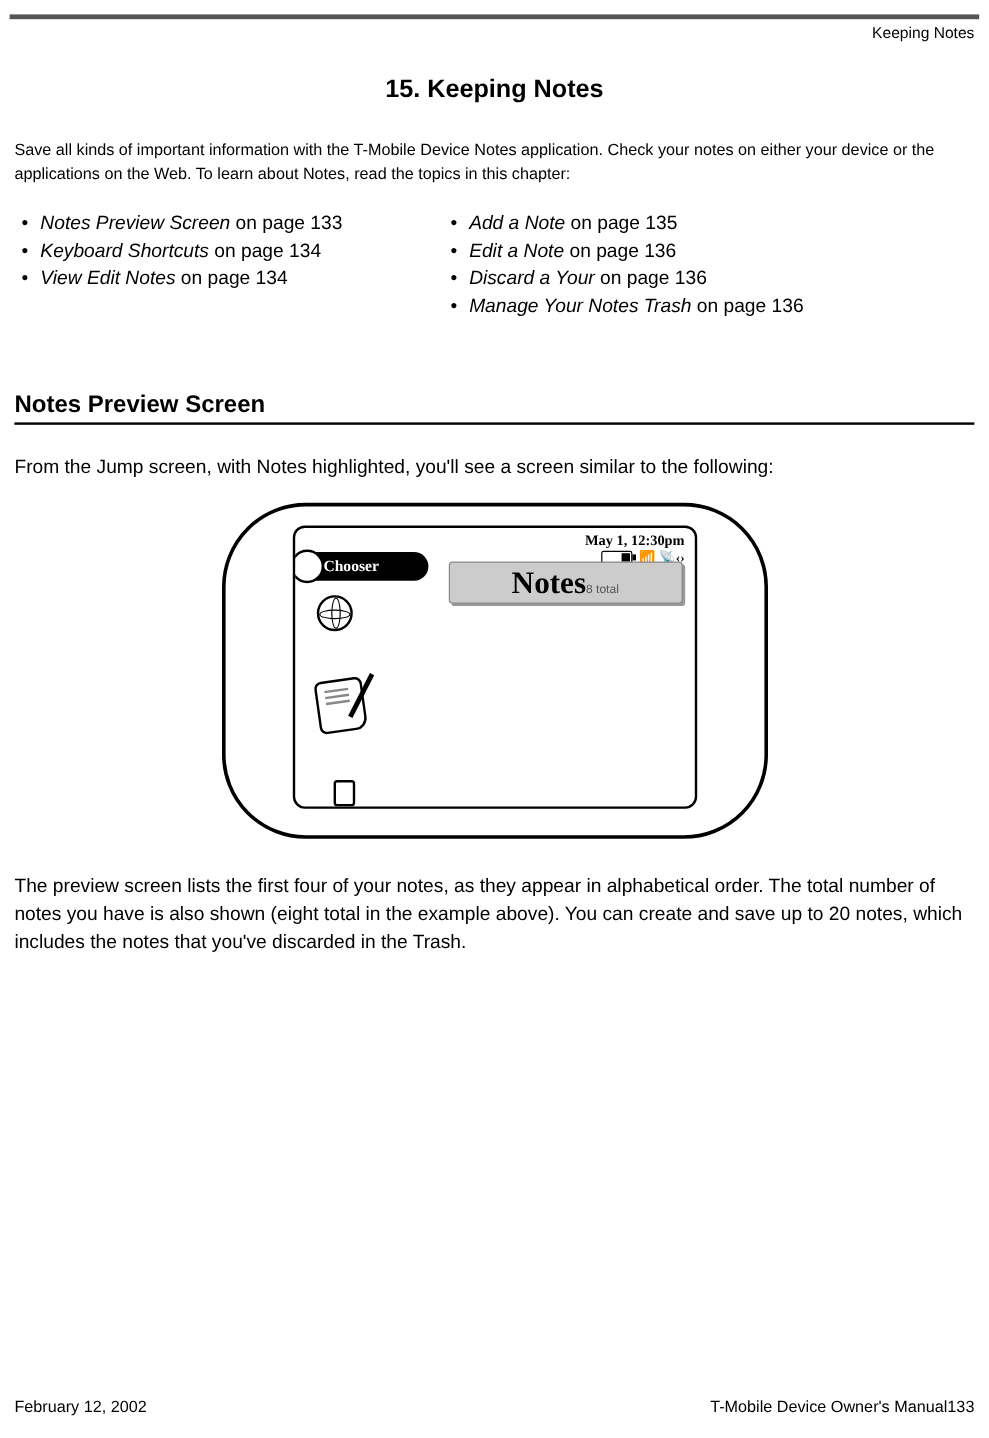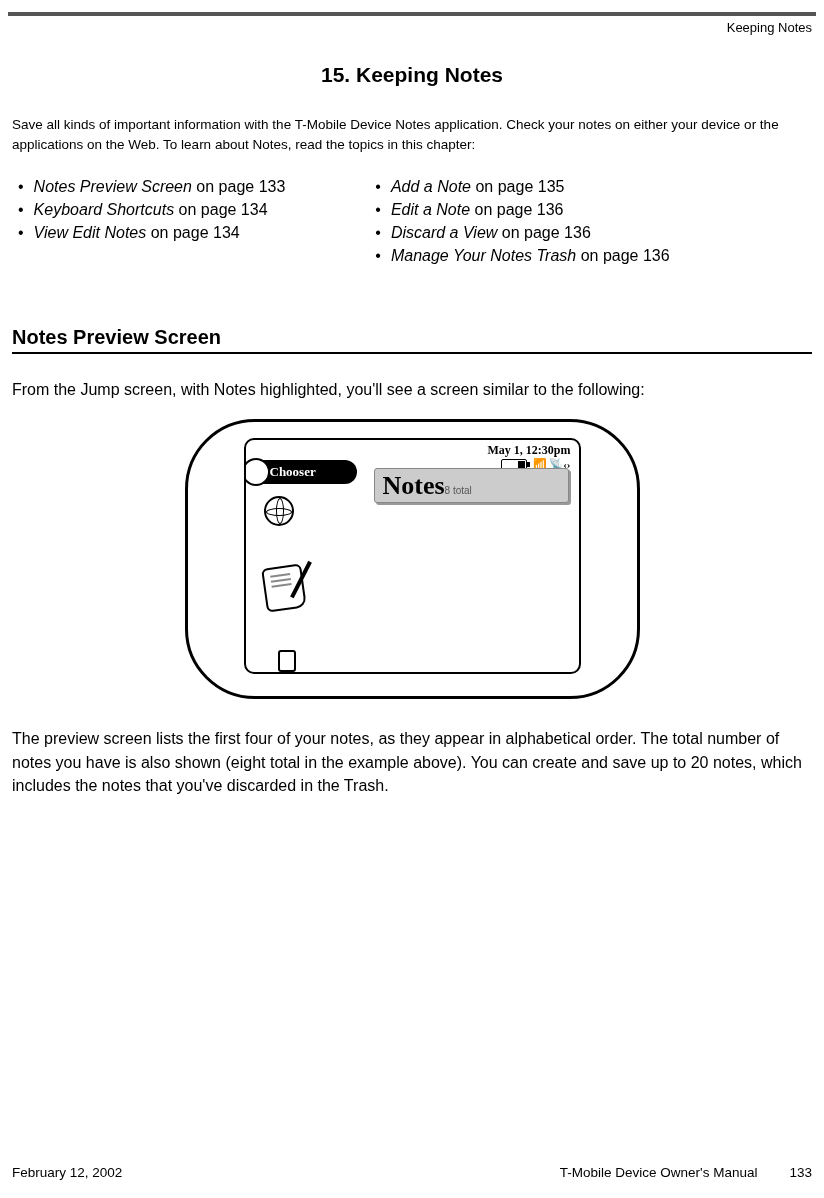--- a/index.html
+++ b/index.html
@@ -204,21 +204,21 @@
       top: 28px; right: 10px;
       width: 195px;
     }
     .notes-header {
       background: #ccc;
       border: 1px solid #888;
       border-radius: 3px;
       padding: 2px 8px 1px 8px;
       display: flex;
       align-items: baseline;
-      justify-content: flex-start;
+      justify-content: center;
       box-shadow: 2px 2px 0 #999;
     }
     .notes-title {
       font-family: "Comic Sans MS", cursive;
       font-size: 26px;
       font-weight: bold;
     }
     .notes-count {
       font-size: 10px;
       color: #555;
@@ -247,21 +247,21 @@
     .note-chip:nth-child(3){ margin-left: 0px; }
     .note-chip:nth-child(4){ margin-left: 6px; }
     .footer {
       position: absolute;
       bottom: 18px;
       left: 12px; right: 12px;
       display: flex;
       justify-content: space-between;
       font-size: 13.5px;
     }
-    .footer-right { display: flex; gap: 32px; }
+    .footer-right { display: flex; }
   </style>
 </head>
 <body>
 
 <div class="top-border"></div>
 <div class="header-right">Keeping Notes</div>
 
 <div class="content">
 
   <h1 class="chapter-title">15.  Keeping Notes</h1>
@@ -270,21 +270,21 @@
 
   <div class="toc-columns">
     <div class="toc-col left">
       <div class="toc-item"><span class="toc-bullet">•</span><span class="toc-link">Notes Preview Screen</span><span> on page 133</span></div>
       <div class="toc-item"><span class="toc-bullet">•</span><span class="toc-link">Keyboard Shortcuts</span><span> on page 134</span></div>
       <div class="toc-item"><span class="toc-bullet">•</span><span class="toc-link">View Edit Notes</span><span> on page 134</span></div>
     </div>
     <div class="toc-col right">
       <div class="toc-item"><span class="toc-bullet">•</span><span class="toc-link">Add a Note</span><span> on page 135</span></div>
       <div class="toc-item"><span class="toc-bullet">•</span><span class="toc-link">Edit a Note</span><span> on page 136</span></div>
-      <div class="toc-item"><span class="toc-bullet">•</span><span class="toc-link">Discard a View</span><span> on page 136</span></div>
+      <div class="toc-item"><span class="toc-bullet">•</span><span class="toc-link">Discard a Your</span><span> on page 136</span></div>
       <div class="toc-item"><span class="toc-bullet">•</span><span class="toc-link">Manage Your Notes Trash</span><span> on page 136</span></div>
     </div>
   </div>
 
   <h2 class="section-heading">Notes Preview Screen</h2>
   <hr class="section-rule">
 
   <p class="body-text">From the Jump screen, with Notes highlighted, you'll see a screen similar to the following:</p>
 
   <div class="device-figure">

